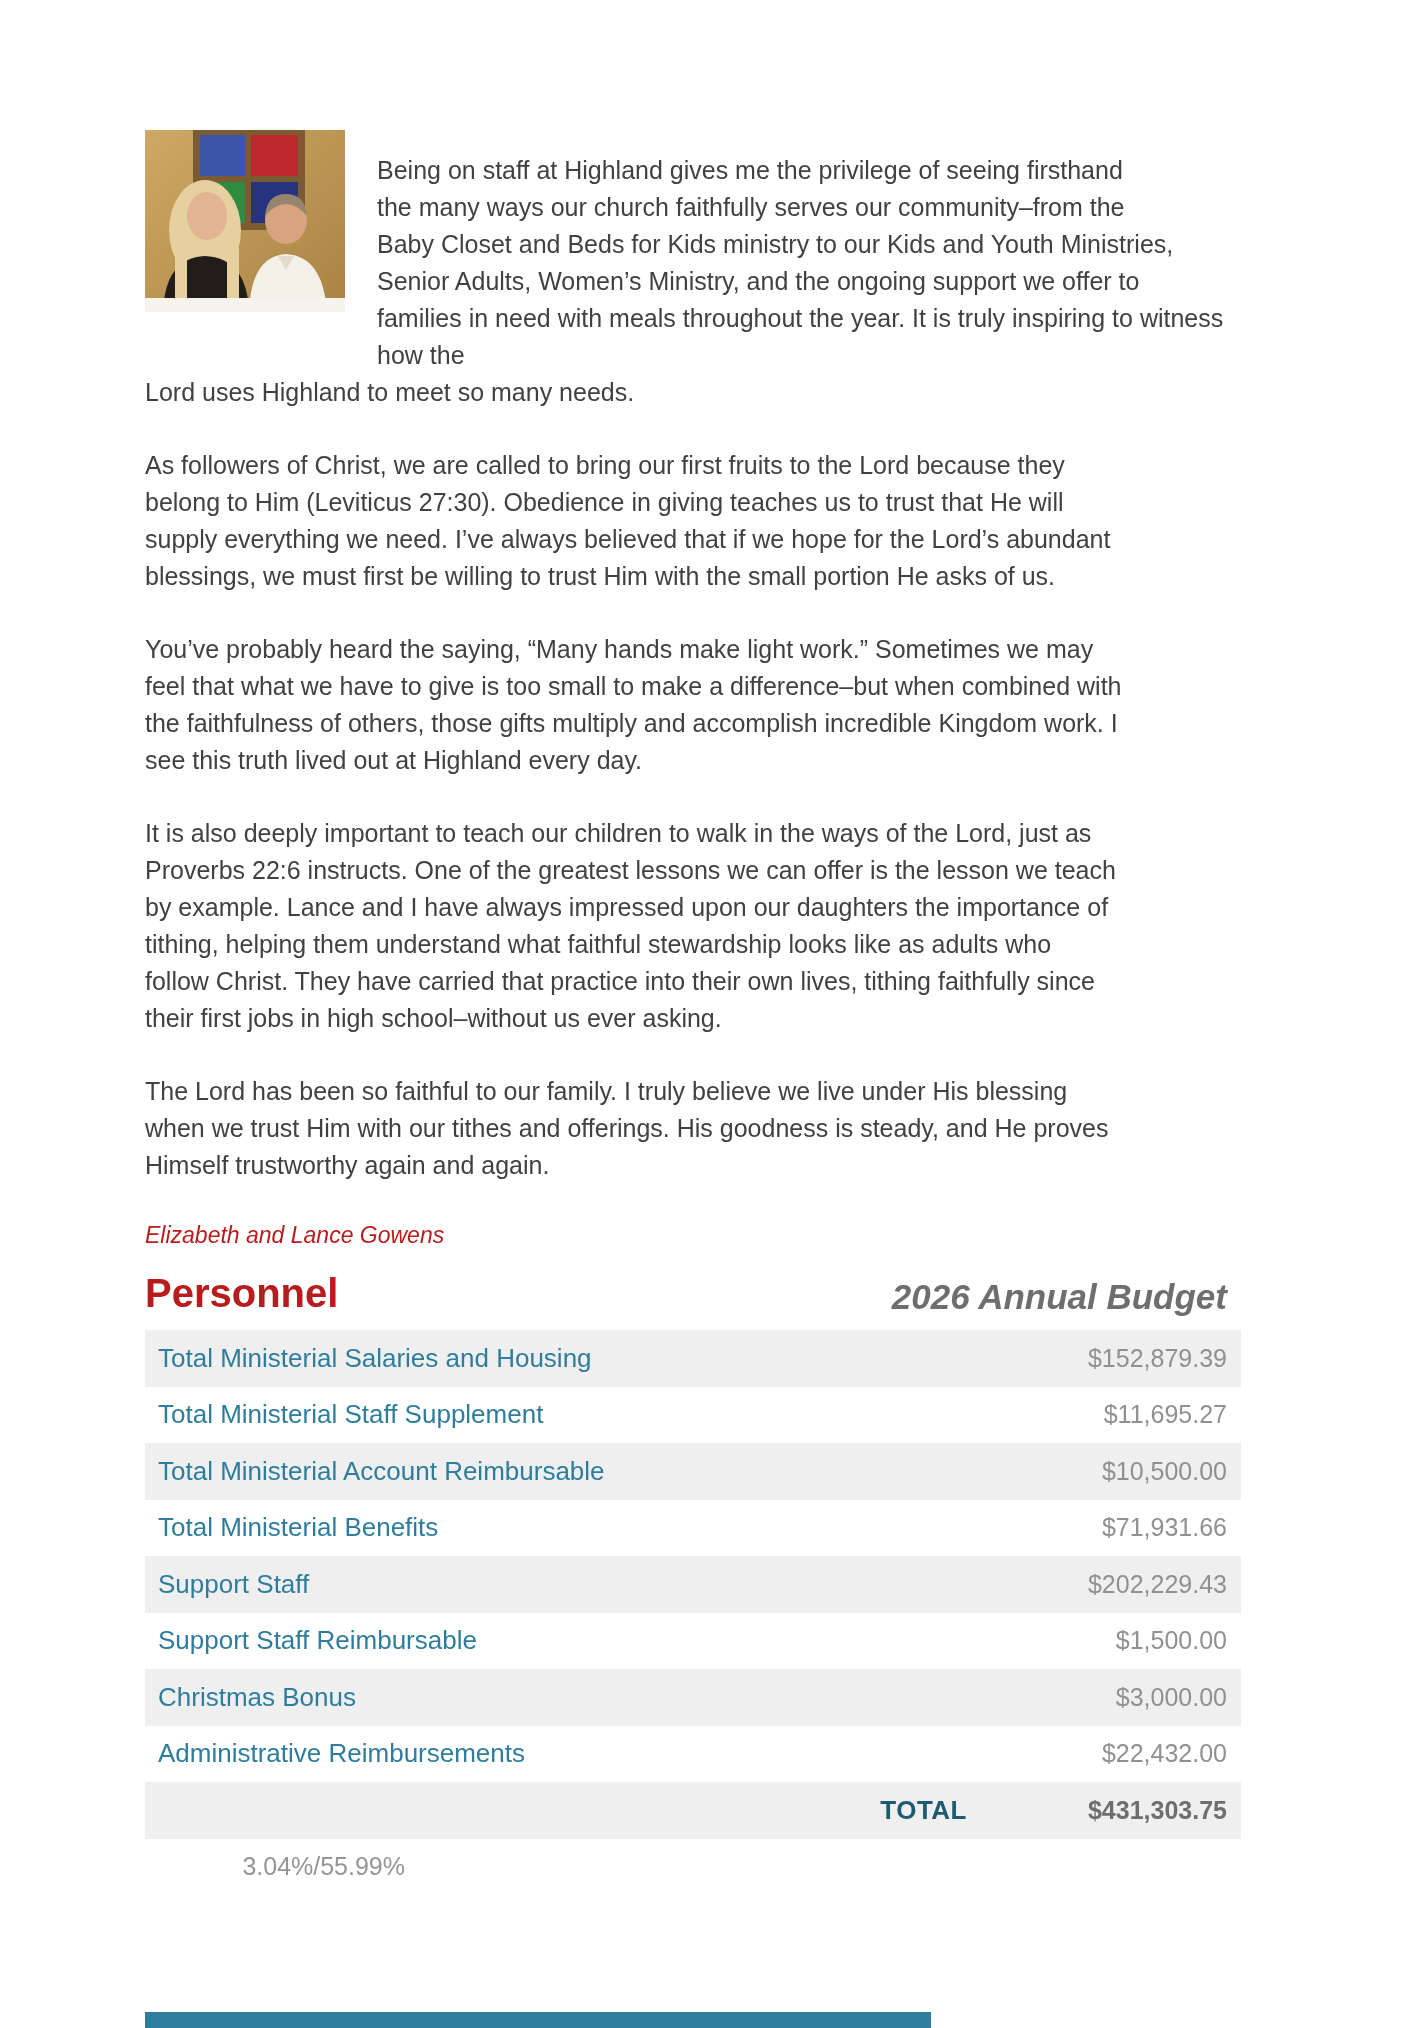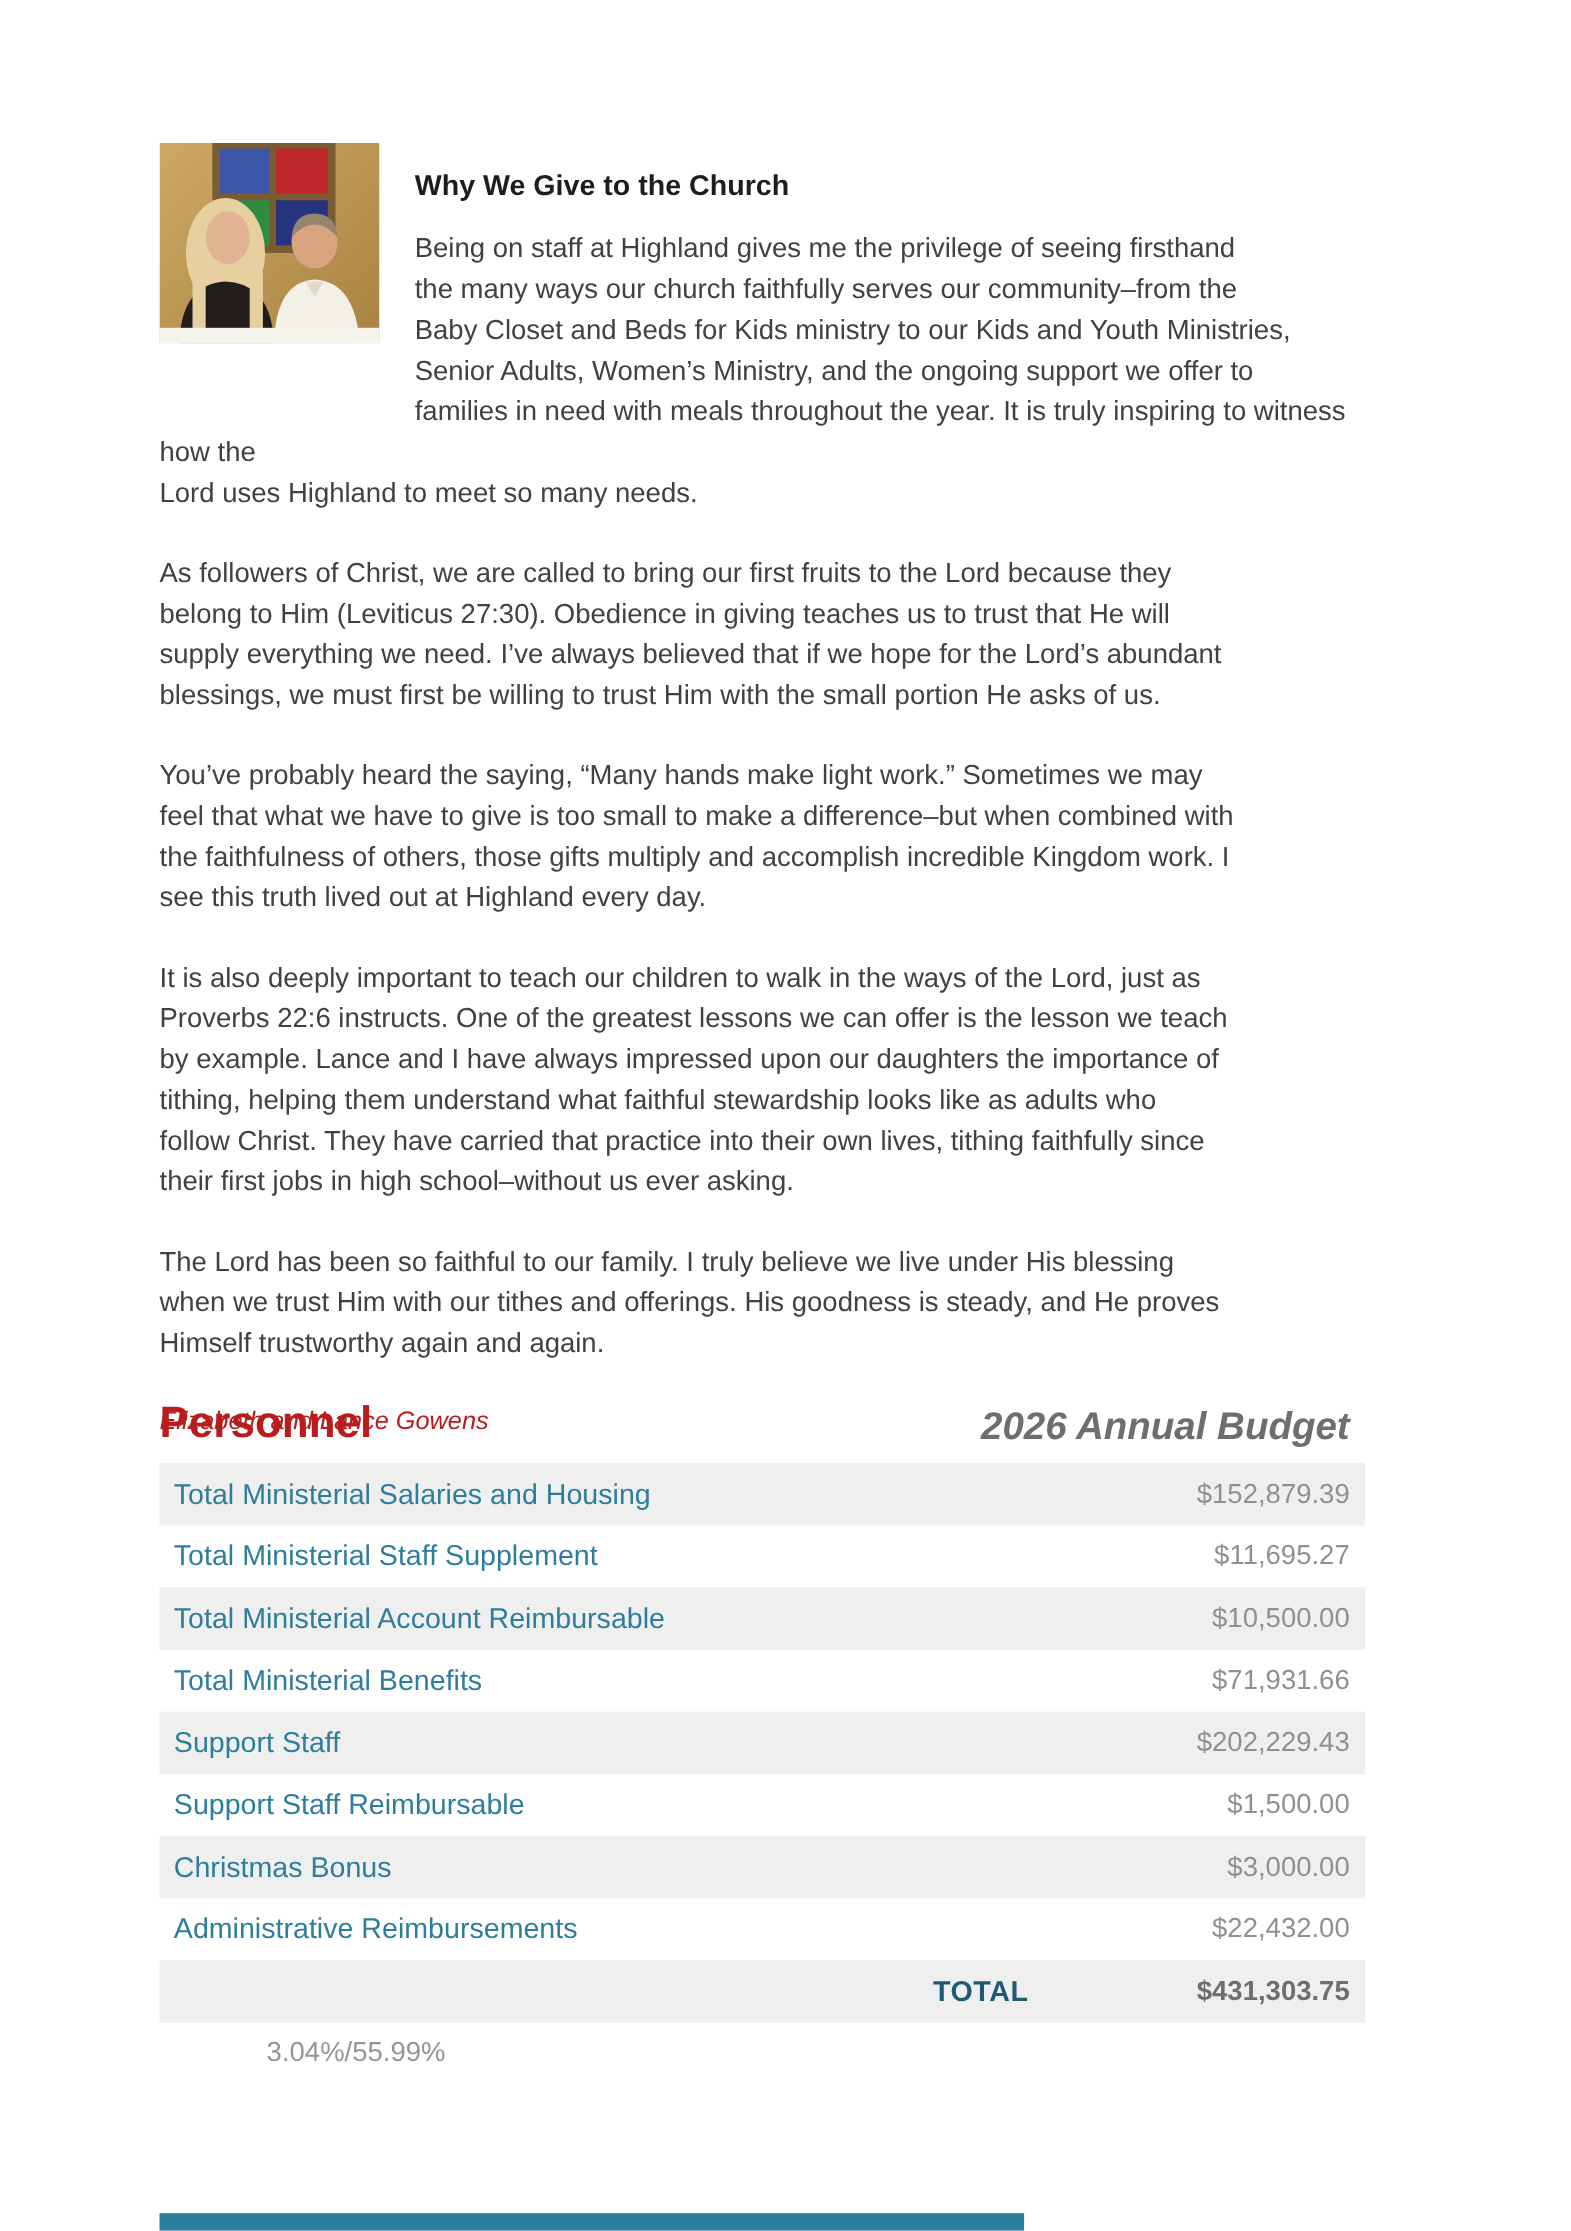--- a/index.html
+++ b/index.html
@@ -47,21 +47,20 @@
     font-size:40px; line-height:42px; font-weight:bold; color:#b91c1c; margin:0;
   }
   .budget-col-header {
     font-size:35px; line-height:34px; font-weight:bold; font-style:italic;
     color:#6d6e70; padding-right:14px;
   }
 
   .budget-row {
     display:flex; align-items:center; height:56.5px;
     background:#ffffff;
-    gap:32px;
   }
   .budget-row.alt { background:#efeff0; }
   .budget-row .label {
     flex:1; font-size:26px; color:#2e7d9c; padding-left:13px;
     white-space:nowrap; overflow:hidden;
   }
   .budget-row .value {
     width:260px; text-align:right; padding-right:14px;
     font-size:25px; color:#8e9092;
   }
@@ -112,21 +111,20 @@
         <ellipse cx="141" cy="90" rx="21" ry="24" fill="#d8a480"></ellipse>
         <path d="M120 86 Q122 64 141 64 Q160 64 162 86 Q152 74 141 74 Q130 74 120 86 Z" fill="#95856f"></path>
         <path d="M104 182 Q106 126 141 124 Q178 126 182 182 Z" fill="#f3f0e8"></path>
         <path d="M133 126 L141 140 L149 126 Z" fill="#e0d9cc"></path>
       </g>
 
       <rect x="0" y="168" width="200" height="14" fill="#f6f3ec"></rect>
     </svg>
   </div>
 
-  <h1 class="testimony-heading">Why We Give to the Church</h1>
 
   <div class="paragraphs">
       <p>Being on staff at Highland gives me the privilege of seeing firsthand
 the many ways our church faithfully serves our community–from the
 Baby Closet and Beds for Kids ministry to our Kids and Youth Ministries,
 Senior Adults, Women’s Ministry, and the ongoing support we offer to
 families in need with meals throughout the year. It is truly inspiring to witness how the
 Lord uses Highland to meet so many needs.</p>
       <p>As followers of Christ, we are called to bring our first fruits to the Lord because they
 belong to Him (Leviticus 27:30). Obedience in giving teaches us to trust that He will

